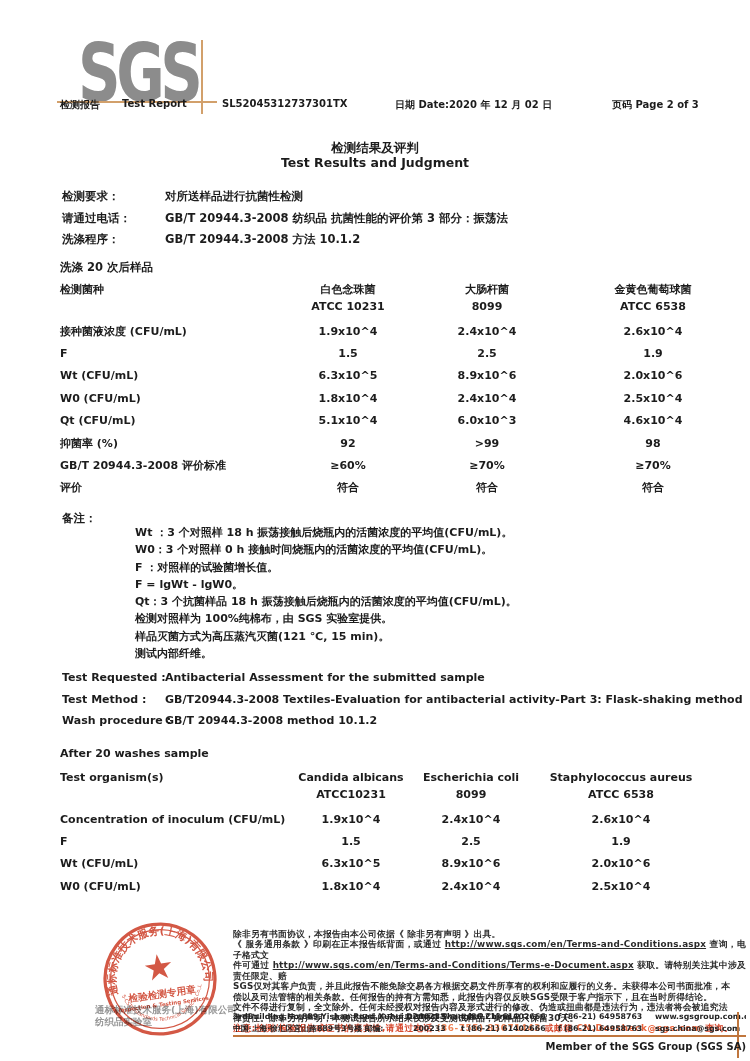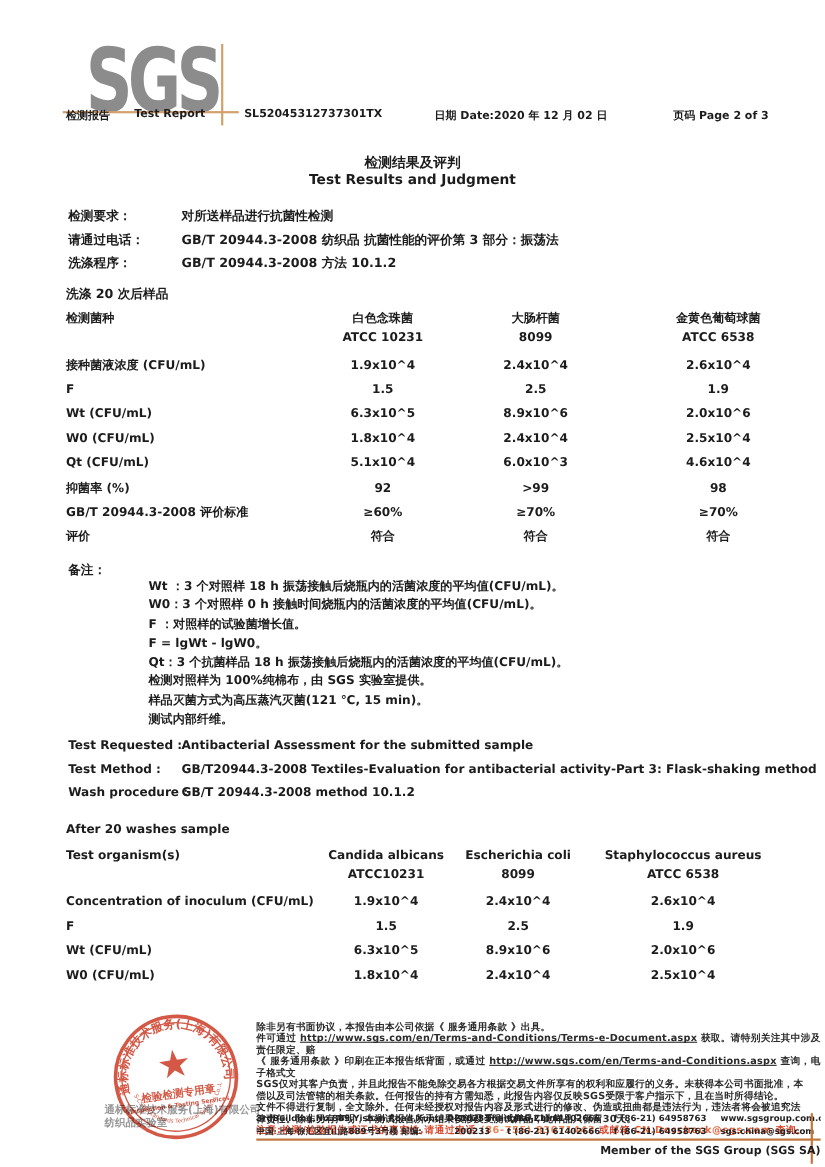--- a/index.html
+++ b/index.html
@@ -246,23 +246,23 @@
       <text font-size="5" fill="#cf4631">
         <textPath href="#arcB" startOffset="50%" text-anchor="middle">SGS-CSTC Standards Technical Services Co.,Ltd.</textPath>
       </text>
       <text x="58" y="58" text-anchor="middle" font-size="34" fill="#cf4631">★</text>
       <text x="58" y="76" text-anchor="middle" font-size="9.5" font-weight="bold" fill="#cf4631">检验检测专用章</text>
       <text x="58" y="85" text-anchor="middle" font-size="5.4" font-weight="bold" fill="#cf4631">Inspection &amp; Testing Services</text>
     </svg>
   </div>
 
   <div class="terms">
-    <div>除非另有书面协议，本报告由本公司依据《 服务通用条款 》出具。</div>
+    <div>除非另有书面协议，本报告由本公司依据《 除非另有声明 》出具。</div>
+    <div><span>《 服务通用条款 》印刷在正本报告纸背面，或通过 </span><span class="url">http://www.sgs.com/en/Terms-and-Conditions.aspx</span><span> 查询，电子格式文</span></div>
     <div><span>件可通过 </span><span class="url">http://www.sgs.com/en/Terms-and-Conditions/Terms-e-Document.aspx</span><span> 获取。请特别关注其中涉及责任限定、赔</span></div>
-    <div><span>《 服务通用条款 》印刷在正本报告纸背面，或通过 </span><span class="url">http://www.sgs.com/en/Terms-and-Conditions.aspx</span><span> 查询，电子格式文</span></div>
     <div>SGS仅对其客户负责，并且此报告不能免除交易各方根据交易文件所享有的权利和应履行的义务。未获得本公司书面批准，本</div>
     <div>偿以及司法管辖的相关条款。任何报告的持有方需知悉，此报告内容仅反映SGS受限于客户指示下，且在当时所得结论。</div>
     <div>文件不得进行复制，全文除外。任何未经授权对报告内容及形式进行的修改、伪造或扭曲都是违法行为，违法者将会被追究法</div>
     <div>律责任。除非另有声明，本测试报告所示结果仅涉及受测试样品，此样品只保留30天。</div>
     <div class="notice"><span>注意:检测/检验报告或证书的真实性,请通过电话 </span><span class="lt">(86-755) 83071443</span><span> 或邮箱 </span><span class="em">CN.Doccheck@sgs.com</span><span> 查询。</span></div>
   </div>
 
   <div class="addr">
     <div class="arow">
       <span>3rdBuilding,No.889,Yishan Road,Xuhui District Shanghai,China</span>

